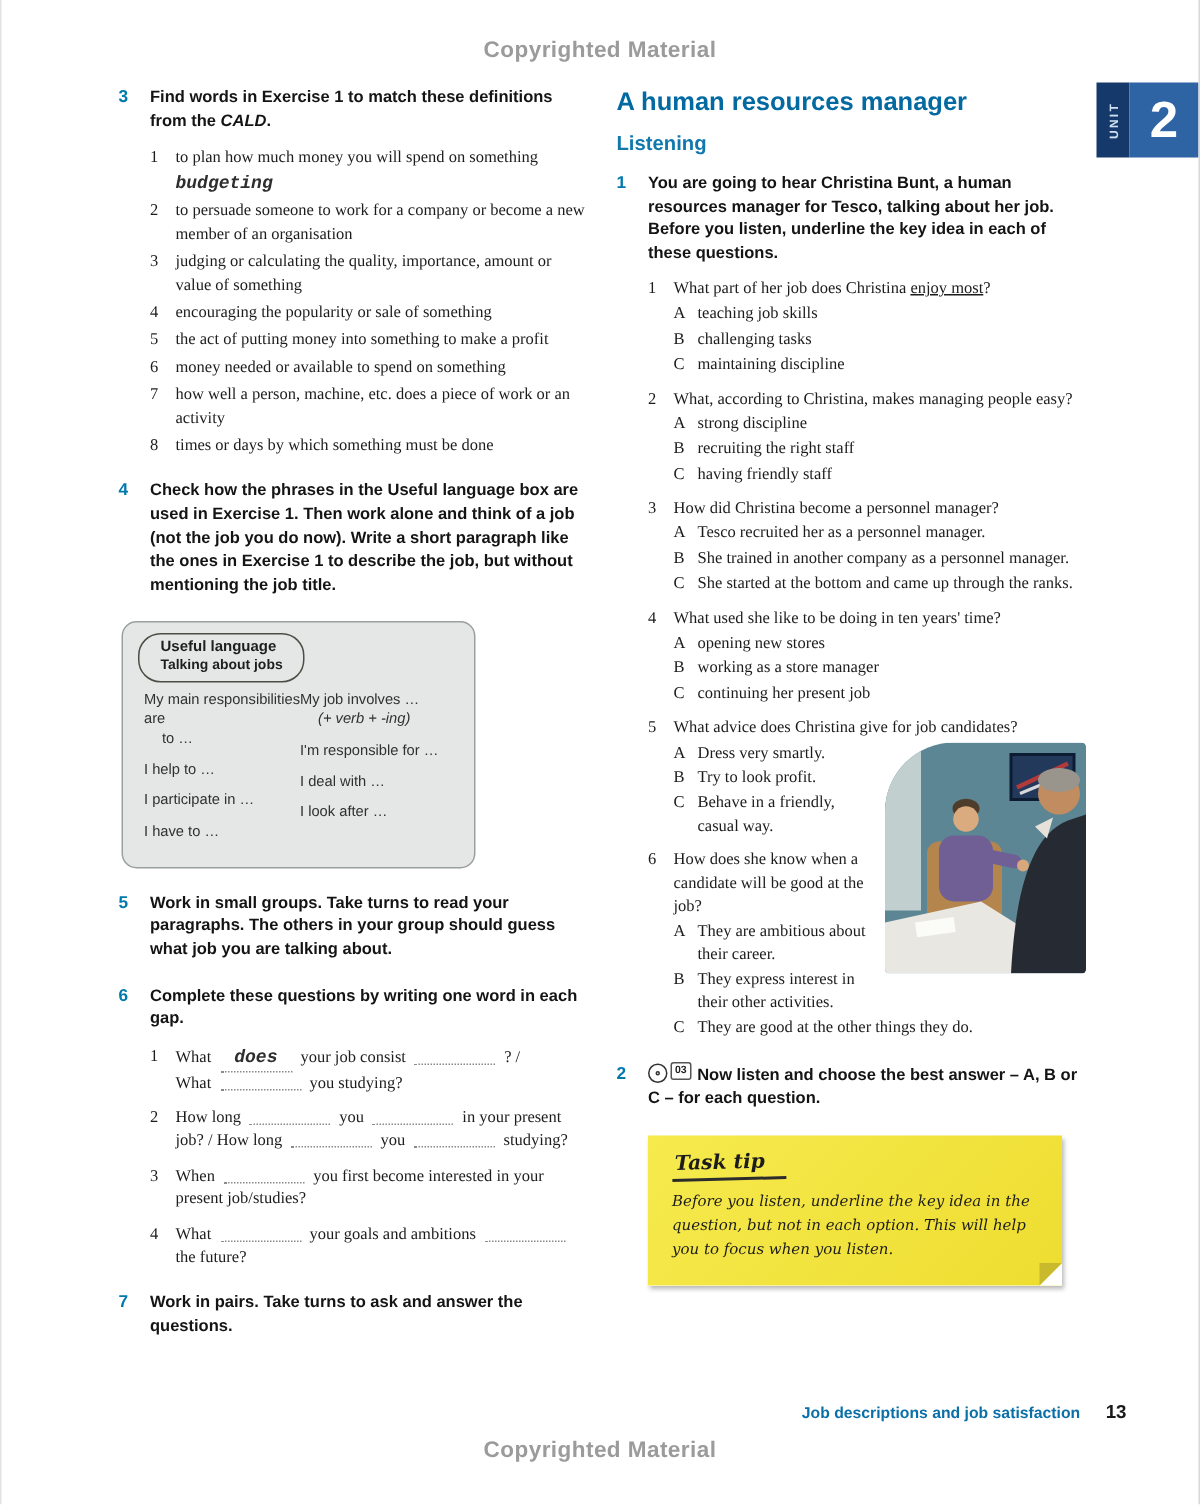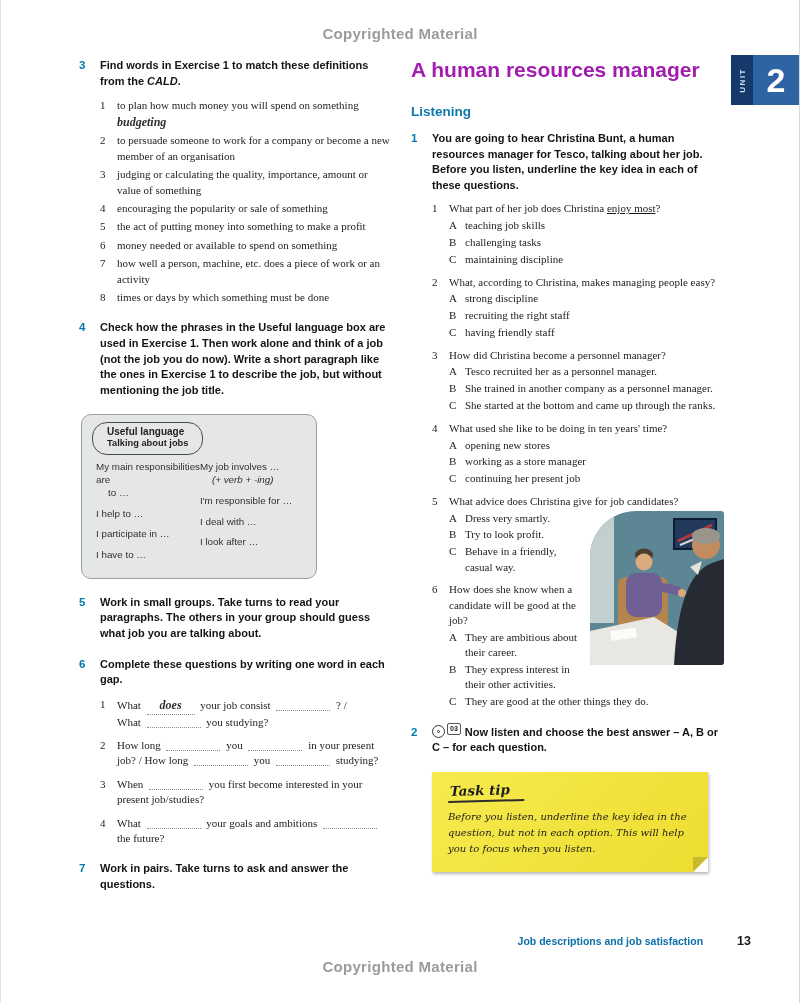--- a/index.html
+++ b/index.html
@@ -33,21 +33,21 @@
   .ex-num { position:absolute; left:0; top:1px; font-family:"Liberation Sans", sans-serif;
     font-weight:bold; font-size:11.5px; color:#0079ad; }
   .rubric { font-family:"Liberation Sans", sans-serif; font-weight:bold;
     font-size:11px; line-height:1.42; color:#141414; }
   .serif { font-family:"Liberation Serif", serif; font-size:11px; line-height:1.4; color:#1c1c1c; }
 
   .dlist { margin-top:9px; }
   .ditem { position:relative; padding-left:17px; margin-bottom:3px; }
   .dn { position:absolute; left:0; top:0; }
 
-  .hw { font-family:Liberation Serif, serif; font-style:italic; font-weight:bold;
+  .hw { font-family:Liberation Mono, monospace; font-style:italic; font-weight:bold;
     font-size:12px; color:#2e2e2e; }
   .gap { display:inline-block; width:54px; height:11px;
     border-bottom:1.3px dotted #8a8a8a; vertical-align:-2px; margin:0 3px; }
   .gap.fill { width:auto; min-width:48px; height:auto; text-align:center;
     vertical-align:baseline; padding:0 4px; }
 
   
   .ulbox { position:relative; margin:16px 0 16px 2px; width:236px;
     background:#e5e6e6; border:1px solid #9aa0a0; border-radius:10px;
     padding:46px 12px 8px 14px; }
@@ -59,21 +59,21 @@
     font-weight:bold; font-size:9.3px; color:#1e1e1e; line-height:1.2; }
   .ulcols { display:flex; gap:0; }
   .ulcol { flex:1; font-family:"Liberation Sans", sans-serif; font-size:9.8px;
     line-height:1.3; color:#303030; }
   .ulentry { margin-bottom:8px; }
   .ulentry .l2 { padding-left:12px; }
   .ulentry .l2.it { font-style:italic; }
 
   
   .h1 { font-family:"Liberation Sans", sans-serif; font-weight:bold;
-    font-size:21px; color:#a21caf; margin-bottom:22px; }
+    font-size:17px; color:#0369a1; margin-bottom:10px; }
   .h2 { font-family:"Liberation Sans", sans-serif; font-weight:bold;
     font-size:13.5px; color:#1178ad; margin-bottom:12px; }
 
   .qlist { margin-top:8px; }
   .q { position:relative; padding-left:17px; margin-top:7px; }
   .qn { position:absolute; left:0; top:0; }
   .u { text-decoration:underline; text-underline-offset:1px; }
   .opt { position:relative; padding-left:16px; margin-top:1.5px; }
   .ol { position:absolute; left:0; top:0; }
 
@@ -98,21 +98,21 @@
     border-bottom:2px solid #2c2c2c; padding:0 14px 2px 2px; transform:rotate(-1.5deg); }
   .note-text { margin-top:7px; font-family:"DejaVu Serif", serif; font-style:italic;
     font-size:10px; line-height:1.62; color:#1c1c1c; }
   .fold-w { position:absolute; right:0; bottom:0; width:0; height:0;
     border-left:15px solid transparent; border-bottom:15px solid #ffffff; }
   .fold-d { position:absolute; right:0; bottom:0; width:0; height:0;
     border-top:15px solid #c9b92c; border-right:15px solid transparent; }
 
   
   .footer { position:absolute; top:934px; left:0; width:750px;
-    display:flex; justify-content:flex-end; align-items:baseline; gap:34px; }
+    display:flex; justify-content:flex-end; align-items:baseline; gap:17px; }
   .footer-title { font-family:"Liberation Sans", sans-serif; font-weight:bold;
     font-size:10.5px; color:#0b6fa8; }
   .footer-page { font-family:"Liberation Sans", sans-serif; font-weight:bold;
     font-size:12.5px; color:#1a1a1a; }
 </style>
 </head>
 <body>
 
 <div class="page">
 

